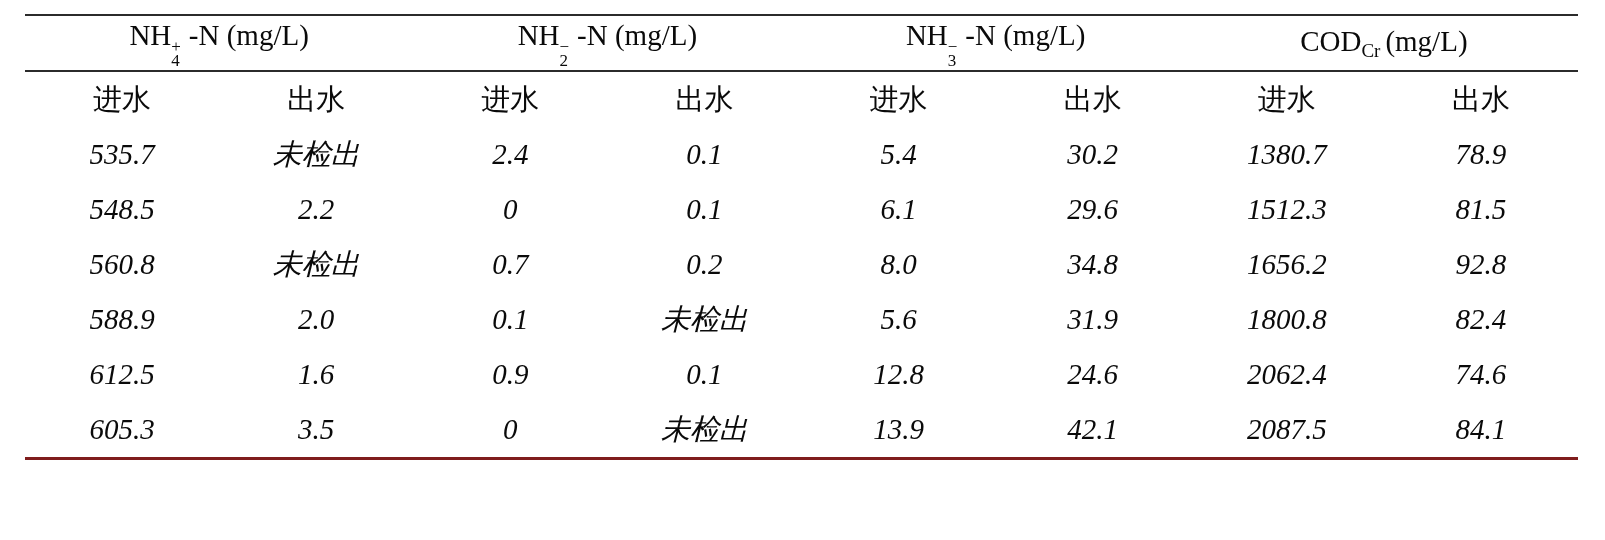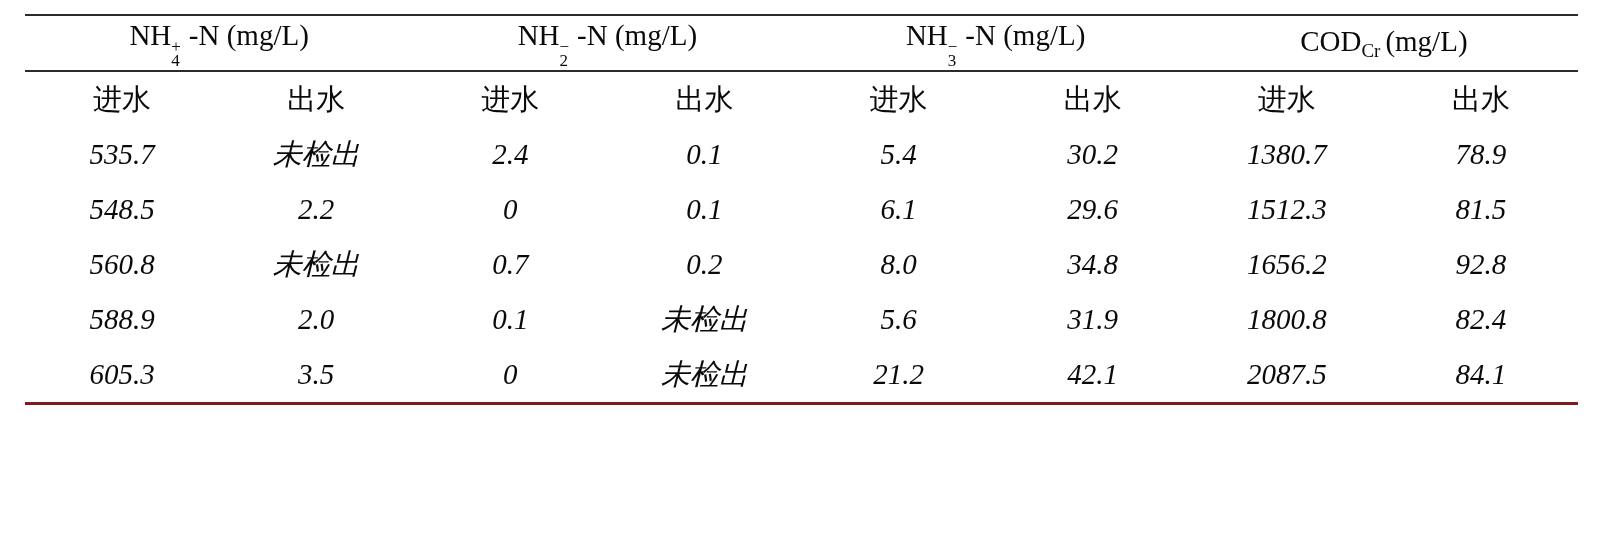--- a/index.html
+++ b/index.html
@@ -135,23 +135,33 @@
       <td>588.9</td>
       <td>2.0</td>
       <td>0.1</td>
       <td>未检出</td>
       <td>5.6</td>
       <td>31.9</td>
       <td>1800.8</td>
       <td>82.4</td>
     </tr>
     <tr>
+      <td>612.5</td>
+      <td>1.6</td>
+      <td>0.9</td>
+      <td>0.1</td>
+      <td>12.8</td>
+      <td>24.6</td>
+      <td>2062.4</td>
+      <td>74.6</td>
+    </tr>
+    <tr>
       <td>605.3</td>
       <td>3.5</td>
       <td>0</td>
       <td>未检出</td>
-      <td>21.2</td>
+      <td>13.9</td>
       <td>42.1</td>
       <td>2087.5</td>
       <td>84.1</td>
     </tr>
   </tbody>
 </table>
 
 </body></html>

